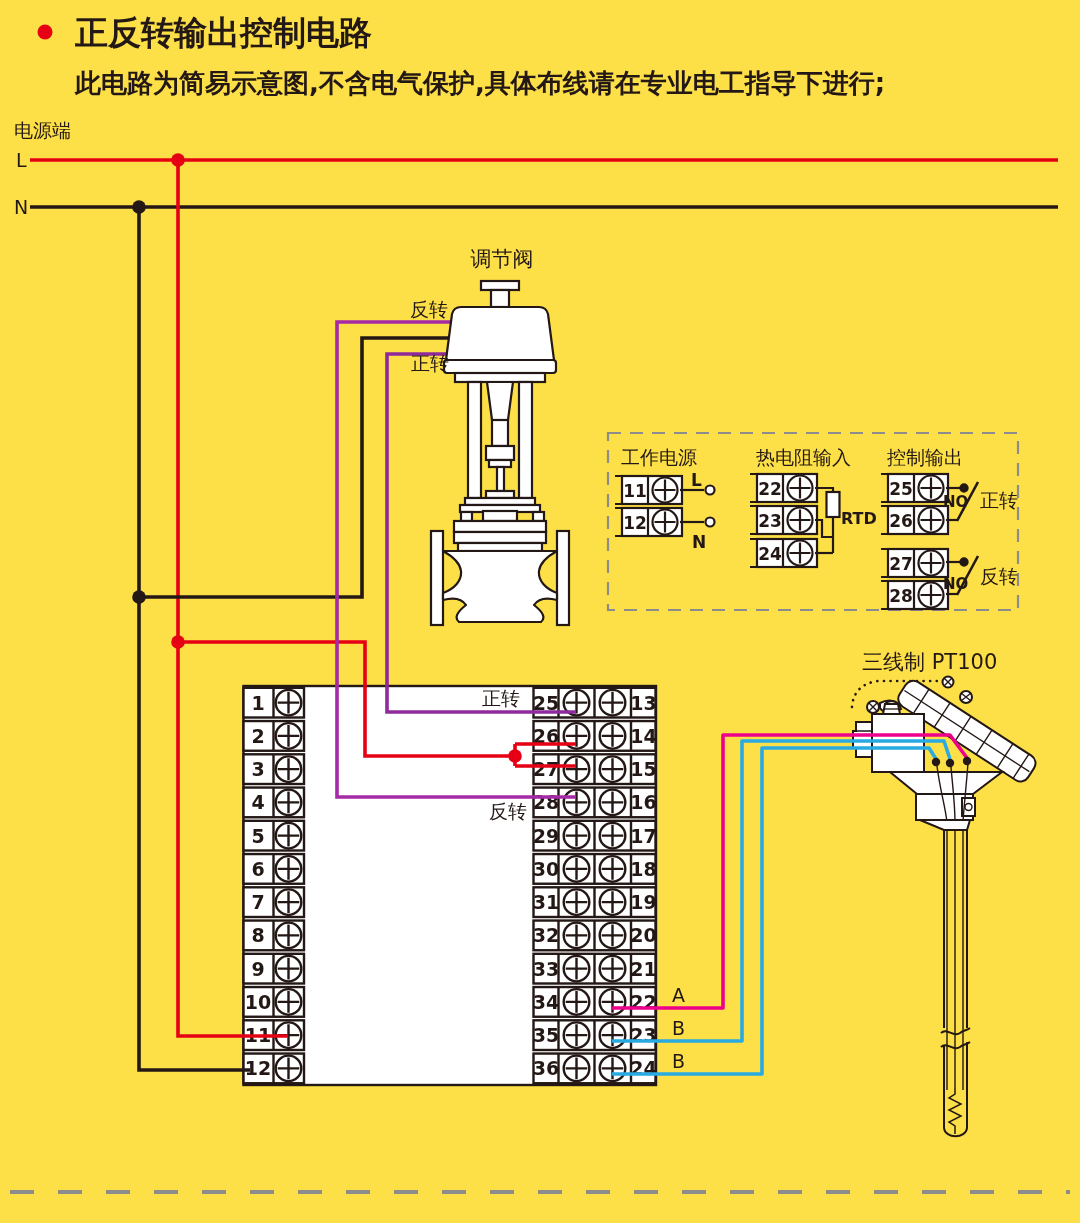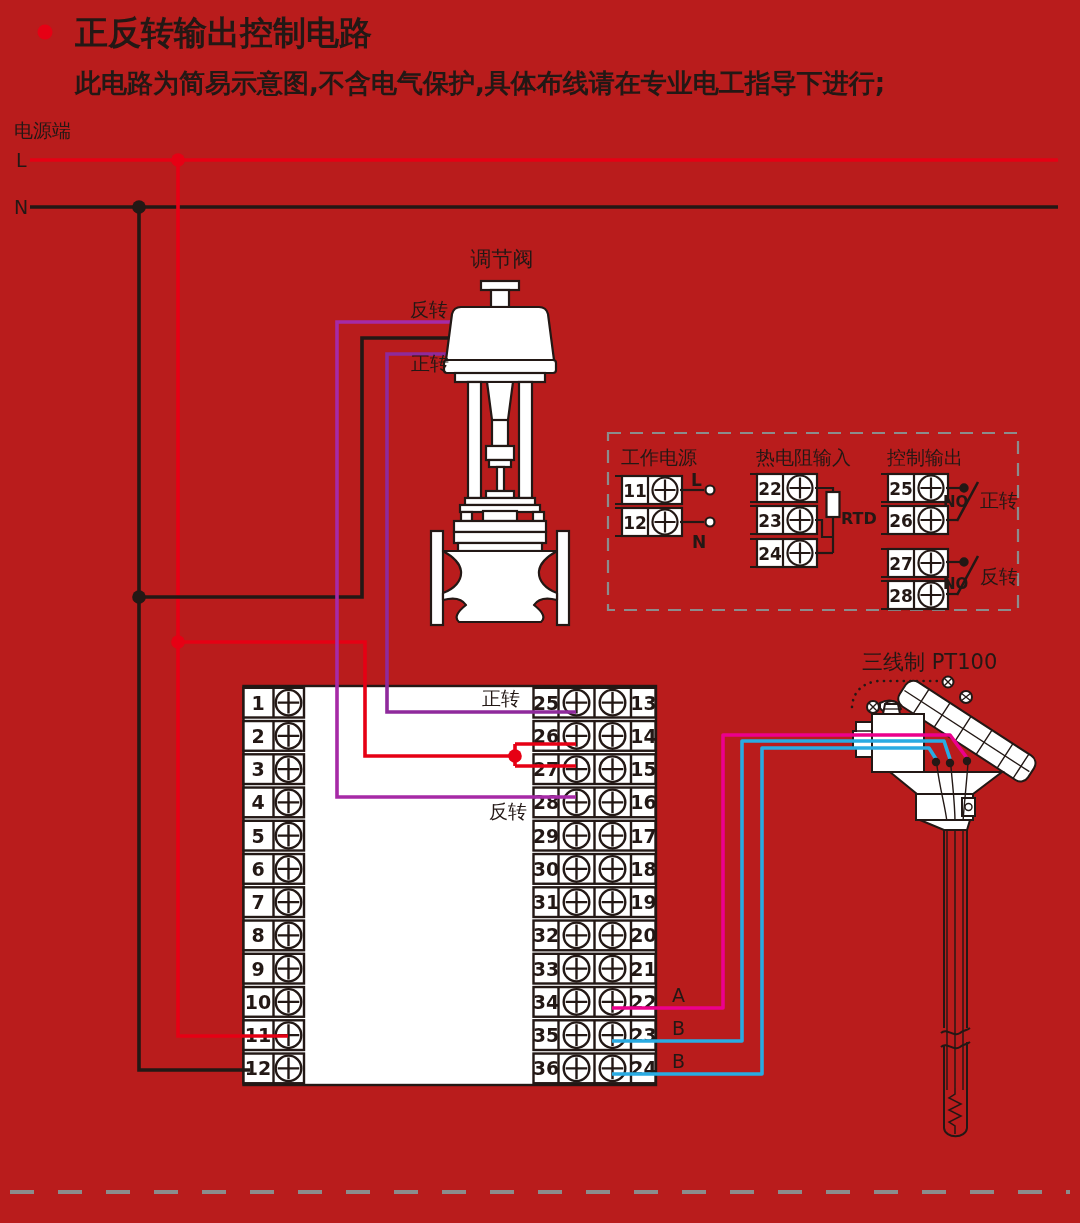--- a/index.html
+++ b/index.html
@@ -1,16 +1,16 @@
 <!DOCTYPE html>
 <html><head>
 <meta charset="utf-8">
 <style>
   html,body{margin:0;padding:0;background:#ffffff;}
-  .stage{position:relative;width:1080px;height:1223px;background:#b91c1c;overflow:hidden;
+  .stage{position:relative;width:1080px;height:1223px;background:#fde047;overflow:hidden;
          font-family:"DejaVu Sans","Liberation Sans",sans-serif;}
   svg{position:absolute;left:0;top:0;}
   svg text{font-family:"DejaVu Sans","Liberation Sans",sans-serif;fill:#231815;}
   .t-title{font-size:33px;font-weight:bold;}
   .t-sub{font-size:26px;font-weight:bold;}
   .t-lbl{font-size:19px;}
   .t-lbl-s{font-size:17px;font-weight:bold;}
   .t-sec{font-size:19px;}
   .t-no{font-size:15px;font-weight:bold;}
   .t-rtd{font-size:16px;font-weight:bold;}

